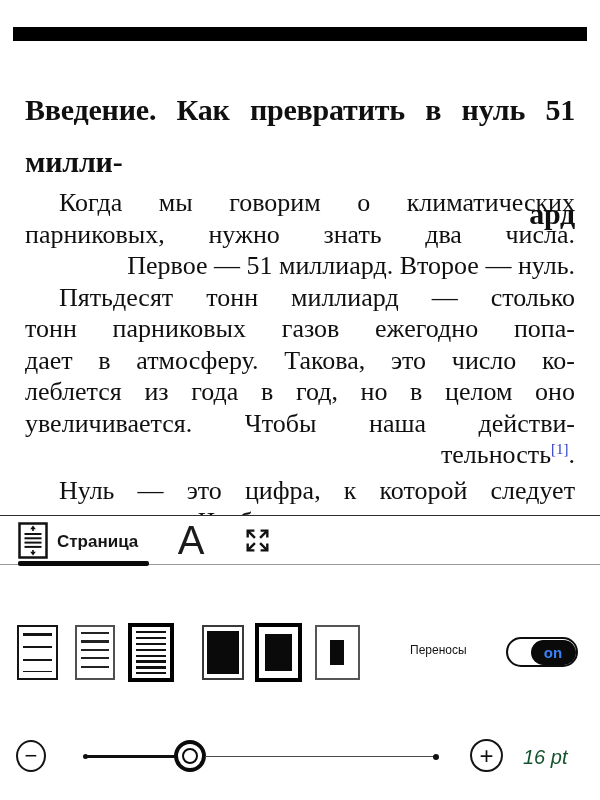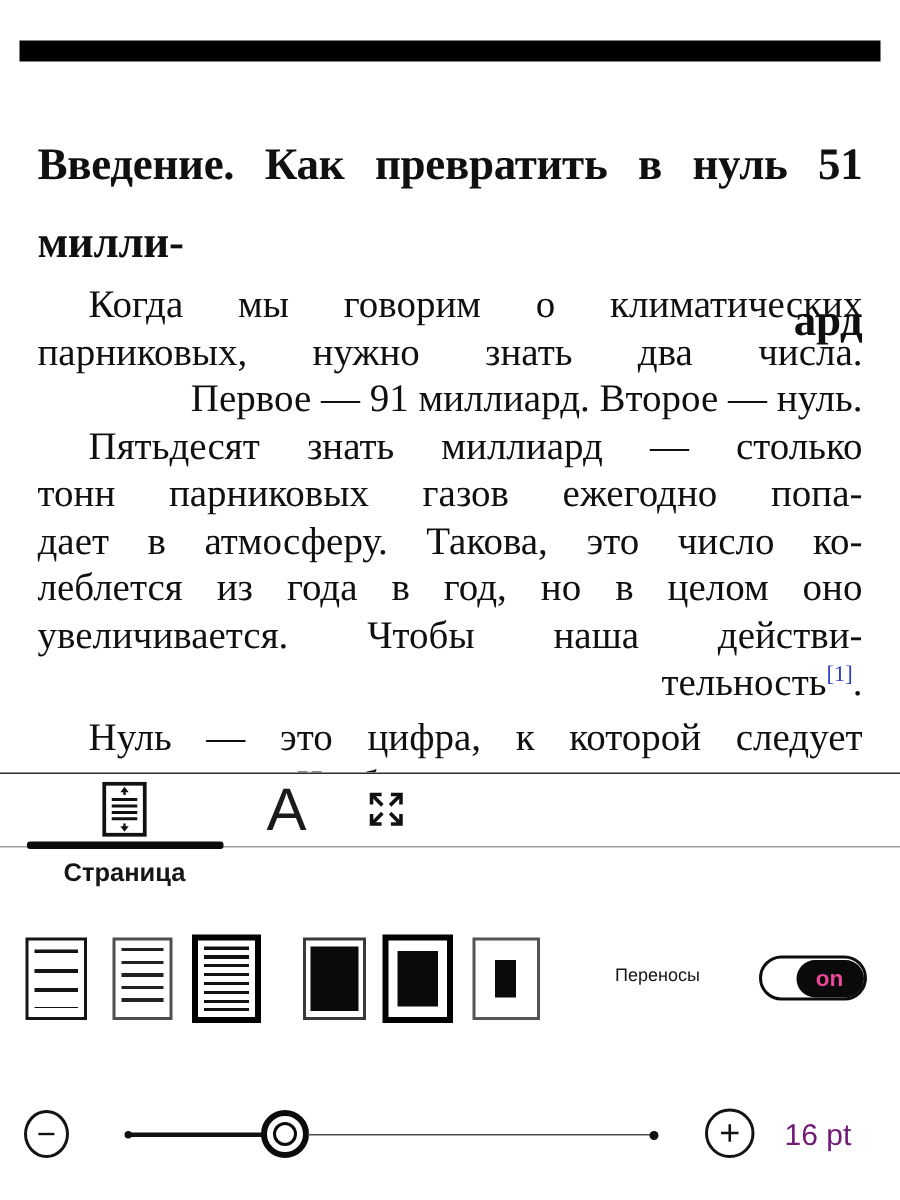--- a/index.html
+++ b/index.html
@@ -22,21 +22,21 @@
   .it{}
   .fnote{color:#2b3ccc;font-size:15px;font-style:normal;position:relative;top:-9px;}
 
   
   .panel{position:absolute;left:0;top:515px;width:600px;height:285px;background:#fff;
          border-top:1.5px solid #2e2e2e;box-sizing:border-box;}
 
   
   .tabs{position:absolute;left:0;top:0;width:600px;height:50px;}
   .tab-page{position:absolute;left:18px;top:5px;width:130px;height:42px;display:flex;
-            align-items:center;gap:9px;cursor:pointer;flex-direction:column;}
+            align-items:center;gap:9px;cursor:pointer;}
   .tab-page .label{font-size:17px;font-weight:bold;color:#161616;}
   .tab-font{position:absolute;left:168px;top:0px;width:46px;height:48px;display:flex;
             align-items:center;justify-content:center;font-size:40px;font-weight:400;color:#1b1b1b;}
   .tab-full{position:absolute;left:238px;top:7px;width:38px;height:38px;display:flex;
             align-items:center;justify-content:center;}
   .thin-line{position:absolute;left:0;top:48px;width:600px;height:1.2px;background:#9b9b9b;}
   .active-underline{position:absolute;left:18px;top:45px;width:131px;height:5px;background:#0a0a0a;border-radius:2px;}
 
   
   .thumb{position:absolute;box-sizing:border-box;background:#fff;}
@@ -54,56 +54,56 @@
   .t4 .block{left:3px;right:3px;top:4px;bottom:4px;}
   .t5 .block{left:6px;right:6px;top:7px;bottom:7px;}
   .t6 .block{left:13px;right:14px;top:13px;bottom:13px;}
 
   
   .hyph-label{position:absolute;left:410px;top:127px;font-size:12px;color:#141414;}
   .switch{position:absolute;left:506px;top:121px;width:72px;height:30px;border:2px solid #0d0d0d;
           border-radius:16px;box-sizing:border-box;background:#fff;cursor:pointer;}
   .switch .knob{position:absolute;right:0.5px;top:0.5px;width:45px;height:25px;background:#0a0a0a;
           border-radius:13px;display:flex;align-items:center;justify-content:center;
-          color:#ec4899;font-size:15px;font-weight:600;}
+          color:#3b82f6;font-size:15px;font-weight:600;}
 
   
   .btn-circle{position:absolute;box-sizing:border-box;border:2px solid #141414;border-radius:50%;
           display:flex;align-items:center;justify-content:center;background:#fff;cursor:pointer;
           font-size:22px;font-weight:300;color:#111;line-height:1;}
   .minus{left:16px;top:224px;width:30px;height:32px;}
   .plus{left:470px;top:223px;width:33px;height:33px;font-size:24px;}
   .track-a{position:absolute;left:86px;top:238.5px;width:89px;height:3px;background:#101010;}
   .track-b{position:absolute;left:205px;top:239.5px;width:231px;height:1.3px;background:#4c4c4c;}
   .dot{position:absolute;border-radius:50%;background:#101010;}
   .dot-l{left:83px;top:237.5px;width:5px;height:5px;}
   .dot-r{left:433px;top:237.5px;width:6px;height:6px;}
   .knob-outer{position:absolute;left:174px;top:224px;width:32px;height:32px;border:4.5px solid #0b0b0b;
           border-radius:50%;box-sizing:border-box;background:#fff;cursor:pointer;}
   .knob-inner{position:absolute;left:3.5px;top:3.5px;width:16px;height:16px;border:2.5px solid #0b0b0b;
           border-radius:50%;box-sizing:border-box;background:#fff;}
-  .size-label{position:absolute;left:523px;top:230px;font-size:20px;color:#701a75;}
+  .size-label{position:absolute;left:523px;top:230px;font-size:20px;color:#14532d;font-style:italic;}
 </style>
 </head>
 <body>
 
 <div class="screen">
 
   <div class="top-bar"></div>
 
   <div class="book">
     <div class="heading">
       <div class="jl">Введение. Как превратить в нуль 51 милли-</div>
       <div class="ll">ард</div>
     </div>
     <div class="bodytext">
       <div class="jl ind">Когда мы говорим о климатических</div>
       <div class="jl">парниковых, нужно знать два числа.</div>
-      <div class="ll">Первое — 91 миллиард. Второе — нуль.</div>
-      <div class="jl ind">Пятьдесят знать миллиард — столько</div>
+      <div class="ll">Первое — 51 миллиард. Второе — нуль.</div>
+      <div class="jl ind">Пятьдесят тонн миллиард — столько</div>
       <div class="jl">тонн парниковых газов ежегодно попа-</div>
       <div class="jl">дает в атмосферу. Такова, это число ко-</div>
       <div class="jl">леблется из года в год, но в целом оно</div>
       <div class="jl"><span>увеличивается. Чтобы </span><span class="it">наша действи-</span></div>
       <div class="ll"><span class="it">тельность</span><span class="fnote">[1]</span><span>.</span></div>
       <div class="jl ind"><span>Нуль — </span><span class="it">это цифра, к которой следует</span></div>
       <div class="jl"><span class="it">стремиться. </span><span>Чтобы остановить потепле-</span></div>
     </div>
   </div>
 

